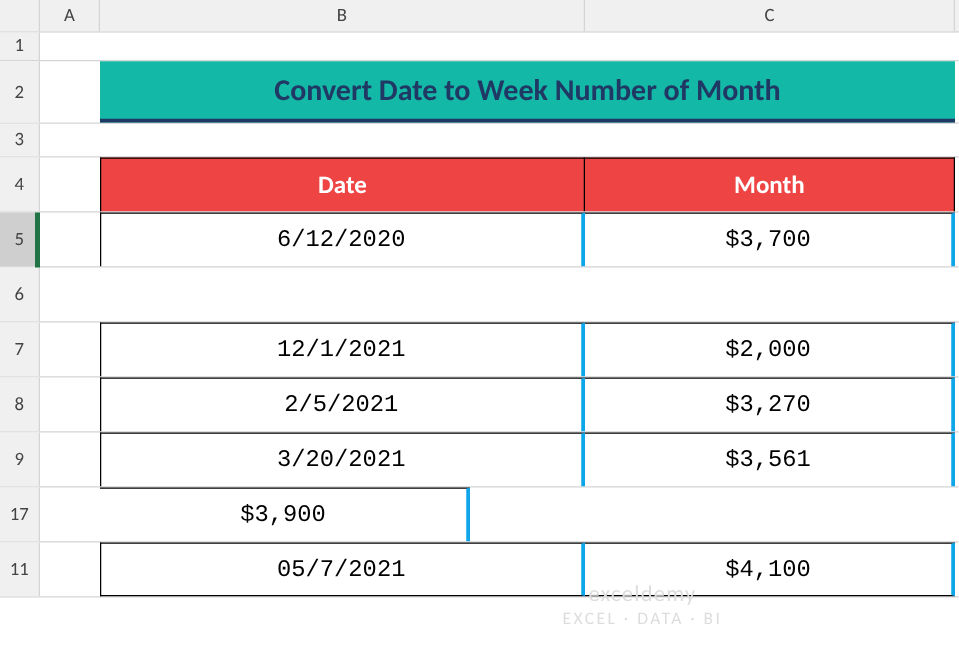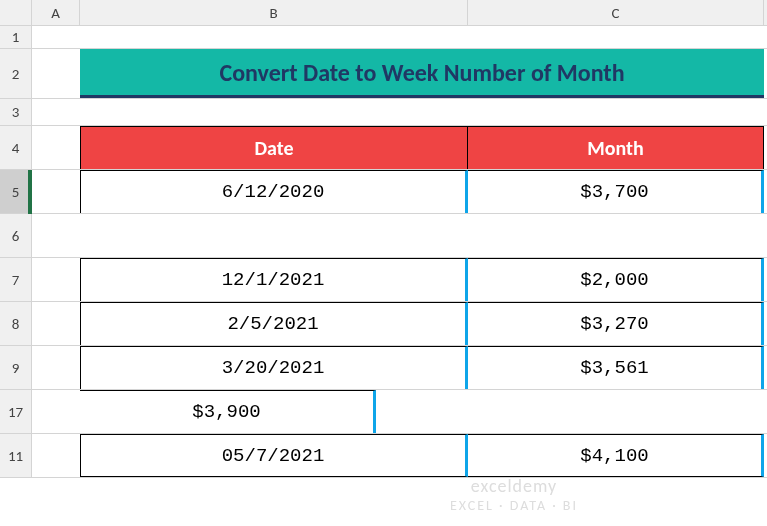--- a/index.html
+++ b/index.html
@@ -197,18 +197,18 @@
 
   <div class="row rn lastrow">
     <div class="row-h">11</div>
     <div class="cell A"></div>
     <div class="cell B td-area first">05/7/2021</div>
     <div class="cell C td-area">$4,100</div>
   </div>
 
   <div class="sel-indicator" style="top:170px;height:44px;"></div>
 
-  <div class="watermark" style="left:450px; top:475px;">
+  <div class="watermark" style="left:450px; top:464px;">
     <span class="big">exceldemy</span><br>
     <span>EXCEL · DATA · BI</span>
   </div>
 
 </div>
 
 </body></html>

